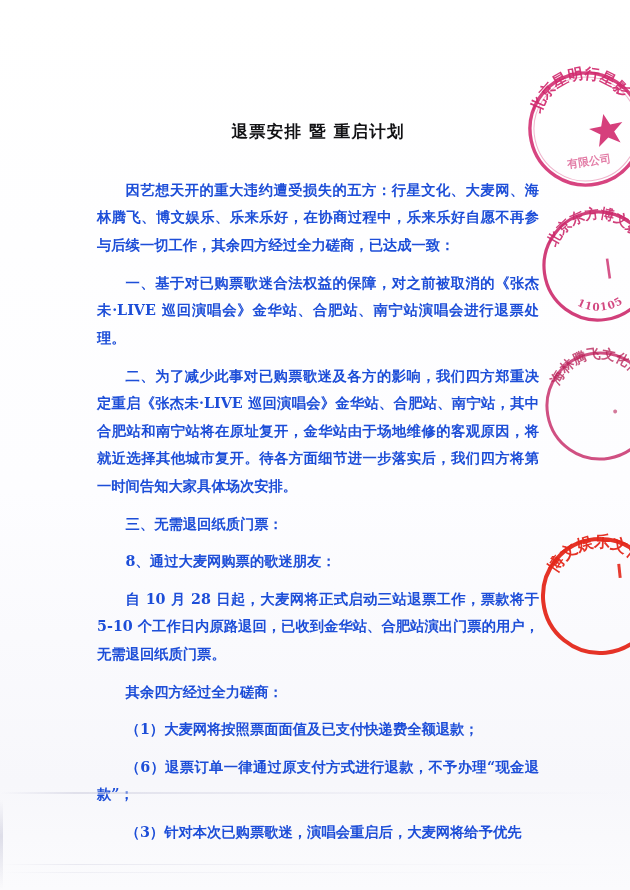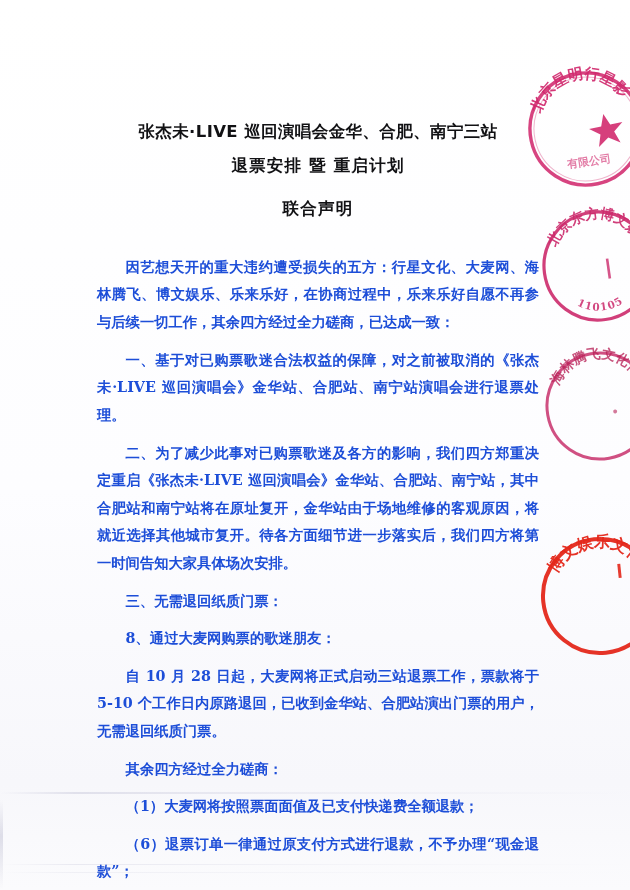--- a/index.html
+++ b/index.html
@@ -98,23 +98,21 @@
 </style>
 </head>
 <body>
 
 <div id="page">
   <div class="paper-tone"></div>
 
   <div class="doc">
 
     <div class="title-block">
-      <div class="title-line l1">张杰未·LIVE 巡回演唱会金华、合肥、南宁三站</div>
       <div class="title-line l2">退票安排 暨 重启计划</div>
-      <div class="title-line l3">联合声明</div>
     </div>
 
     <div class="body-block">
       <p class="para">因艺想天开的重大违约遭受损失的五方：行星文化、大麦网、海林腾飞、博文娱乐、乐来乐好，在协商过程中，乐来乐好自愿不再参与后续一切工作，其余四方经过全力磋商，已达成一致：</p>
       <p class="para">一、基于对已购票歌迷合法权益的保障，对之前被取消的《张杰未·LIVE 巡回演唱会》金华站、合肥站、南宁站演唱会进行退票处理。</p>
       <p class="para">二、为了减少此事对已购票歌迷及各方的影响，我们四方郑重决定重启《张杰未·LIVE 巡回演唱会》金华站、合肥站、南宁站，其中合肥站和南宁站将在原址复开，金华站由于场地维修的客观原因，将就近选择其他城市复开。待各方面细节进一步落实后，我们四方将第一时间告知大家具体场次安排。</p>
       <p class="para tight">三、无需退回纸质门票：</p>
       <p class="para tight">8、通过大麦网购票的歌迷朋友：</p>
       <p class="para">自 10 月 28 日起，大麦网将正式启动三站退票工作，票款将于 5-10 个工作日内原路退回，已收到金华站、合肥站演出门票的用户，无需退回纸质门票。</p>
       <p class="para tight">其余四方经过全力磋商：</p>

